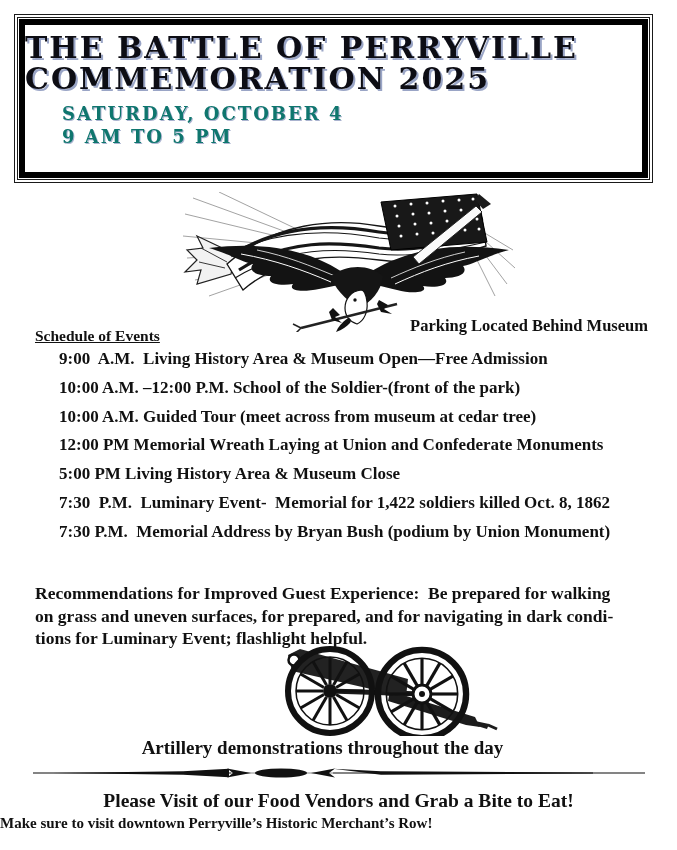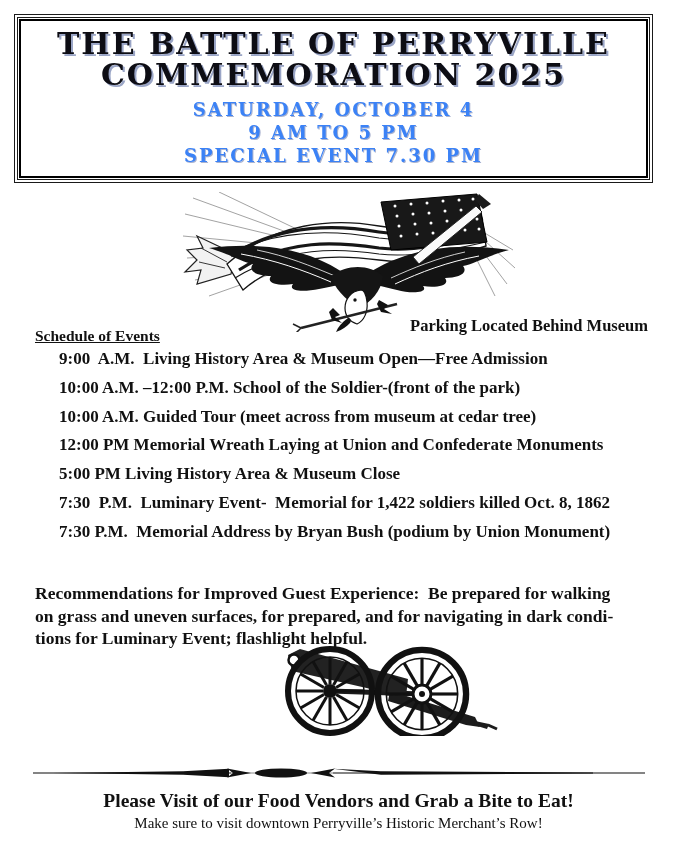--- a/index.html
+++ b/index.html
@@ -6,29 +6,29 @@
   .page {
     position:relative; width:677px; height:850px; background:#ffffff;
     font-family:"Liberation Serif","DejaVu Serif",serif; color:#111; overflow:hidden;
   }
   
   .header-box {
     position:absolute; left:14px; top:14px; width:639px; height:169px;
     border:1px solid #1a1a1a; padding:2px; box-sizing:border-box; background:#fff;
   }
   .hb-mid { border:1px solid #1a1a1a; padding:1px; height:100%; box-sizing:border-box; }
-  .hb-inner { border:2px solid #000000; height:100%; box-sizing:border-box; text-align:center; padding-top:7px; }
+  .hb-inner { border:6px solid #000000; height:100%; box-sizing:border-box; text-align:left; padding-top:7px; }
   .title-line {
     font-family:"DejaVu Serif",serif; font-weight:bold; font-size:30px; line-height:31px;
     letter-spacing:2px; color:#0d0d14;
     text-shadow:2px 2px 0 #9aa5c6;
   }
   .sub-line {
     font-family:"DejaVu Serif",serif; font-weight:bold; font-size:18px; line-height:23px;
-    letter-spacing:2px; color:#3b82f6; text-shadow:1px 1px 0 #aab3cf;
+    letter-spacing:2px; color:#0f766e; text-shadow:1px 1px 0 #aab3cf;margin-left:37px;
   }
   .sub-group { margin-top:8px; }
   
   .eagle-wrap   { position:absolute; left:183px; top:192px; width:332px; height:140px; }
   .cannon-wrap  { position:absolute; left:270px; top:641px; width:230px; height:95px; }
   .divider-wrap { position:absolute; left:33px;  top:766px; width:612px; height:14px; }
   
   .parking {
     position:absolute; top:316px; right:29px;
     font-weight:bold; font-size:16.5px;
@@ -40,38 +40,37 @@
   .par-line { font-weight:bold; font-size:17.5px; line-height:22.5px; white-space:pre-wrap; }
   .artillery {
     position:absolute; left:0; top:737px; width:645px; text-align:center;
     font-weight:bold; font-size:19px;
   }
   .food {
     position:absolute; left:0; top:790px; width:677px; text-align:center;
     font-weight:bold; font-size:19.5px;
   }
   .merchants {
-    position:absolute; left:0; top:815px; width:677px; text-align:center;
-    font-weight:normal; font-size:15px;
+    position:absolute; left:0; top:815px; width:677px; 
+    font-weight:bold; font-size:15px;
   }
 </style>
 </head>
 <body>
 
 <div class="page">
 
   <div class="header-box">
     <div class="hb-mid">
       <div class="hb-inner">
         <div class="title-line">THE BATTLE OF PERRYVILLE</div>
         <div class="title-line">COMMEMORATION 2025</div>
         <div class="sub-group">
           <div class="sub-line">SATURDAY, OCTOBER 4</div>
           <div class="sub-line">9 AM TO 5 PM</div>
-          <div class="sub-line">SPECIAL EVENT 7.30 PM</div>
         </div>
       </div>
     </div>
   </div>
 
   <div class="eagle-wrap">
     <svg width="332" height="140" viewBox="0 0 332 140">
       <g stroke="#7a7a7a" stroke-width="0.7" fill="none">
         <path d="M120,46 L10,6"></path>
           <path d="M118,50 L2,22"></path>
@@ -186,20 +185,21 @@
       <line x1="60" y1="50" x2="152" y2="53" stroke="#1c1c1c" stroke-width="5"></line>
       <path d="M18,14 L30,8 L138,38 L136,56 L22,30 Z" fill="#222"></path>
       <circle cx="24" cy="19" r="5.5" fill="#fff" stroke="#111" stroke-width="2.5"></circle>
       <use href="#wheel" transform="translate(60,50)"></use>
       <use href="#wheel" transform="translate(152,53) scale(1.05)"></use>
       <circle cx="152" cy="53" r="9" fill="#fff" stroke="#111" stroke-width="3"></circle>
       <circle cx="152" cy="53" r="3" fill="#111"></circle>
     </svg>
   </div>
 
+  <div class="artillery">Artillery demonstrations throughout the day</div>
 
   <div class="divider-wrap">
     <svg width="612" height="14" viewBox="0 0 612 14">
       <line x1="0" y1="7" x2="612" y2="7" stroke="#8a8a8a" stroke-width="1"></line>
       <line x1="0" y1="7" x2="198" y2="7" stroke="#444" stroke-width="1.2"></line>
       <line x1="300" y1="7" x2="612" y2="7" stroke="#444" stroke-width="1.2"></line>
       <path d="M20,7 L150,5.2 L196,2.8 L196,11.2 L150,8.8 Z" fill="#111"></path>
       <path d="M194,2.5 L218,7 L194,11.5 L200,7 Z" fill="#111"></path>
       <ellipse cx="248" cy="7" rx="26" ry="4.6" fill="#111"></ellipse>
       <path d="M302,2.5 L278,7 L302,11.5 L296,7 Z" fill="#111"></path>

